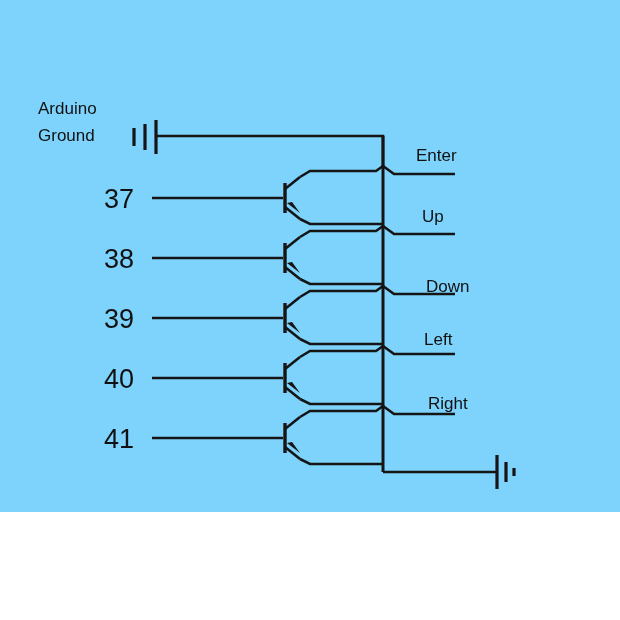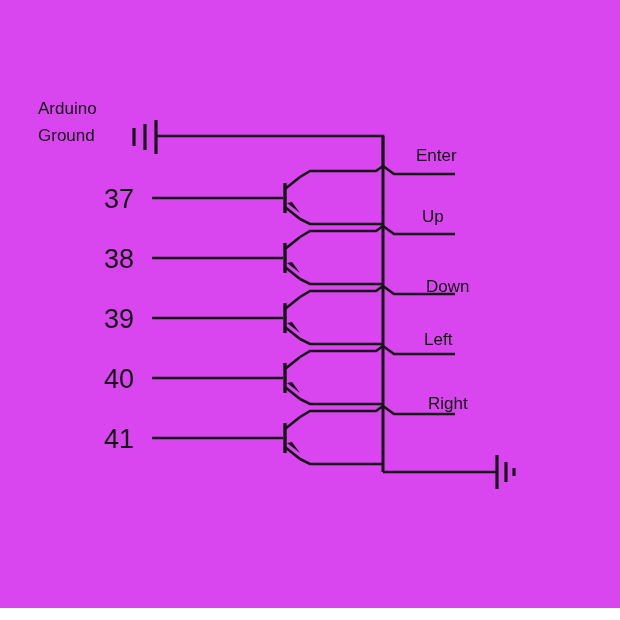--- a/index.html
+++ b/index.html
@@ -9,22 +9,22 @@
   }
   body {
     width: 620px;
     height: 620px;
     font-family: "Liberation Sans", sans-serif;
     overflow: hidden;
   }
   #diagram-root {
     position: relative;
     width: 620px;
-    height: 608px;
-    background: #d946ef;
+    height: 512px;
+    background: #7dd3fc;
   }
   svg#circuit-svg {
     display: block;
     width: 620px;
     height: 620px;
   }
   .wire {
     stroke: #151515;
     stroke-width: 2.6;
     fill: none;

